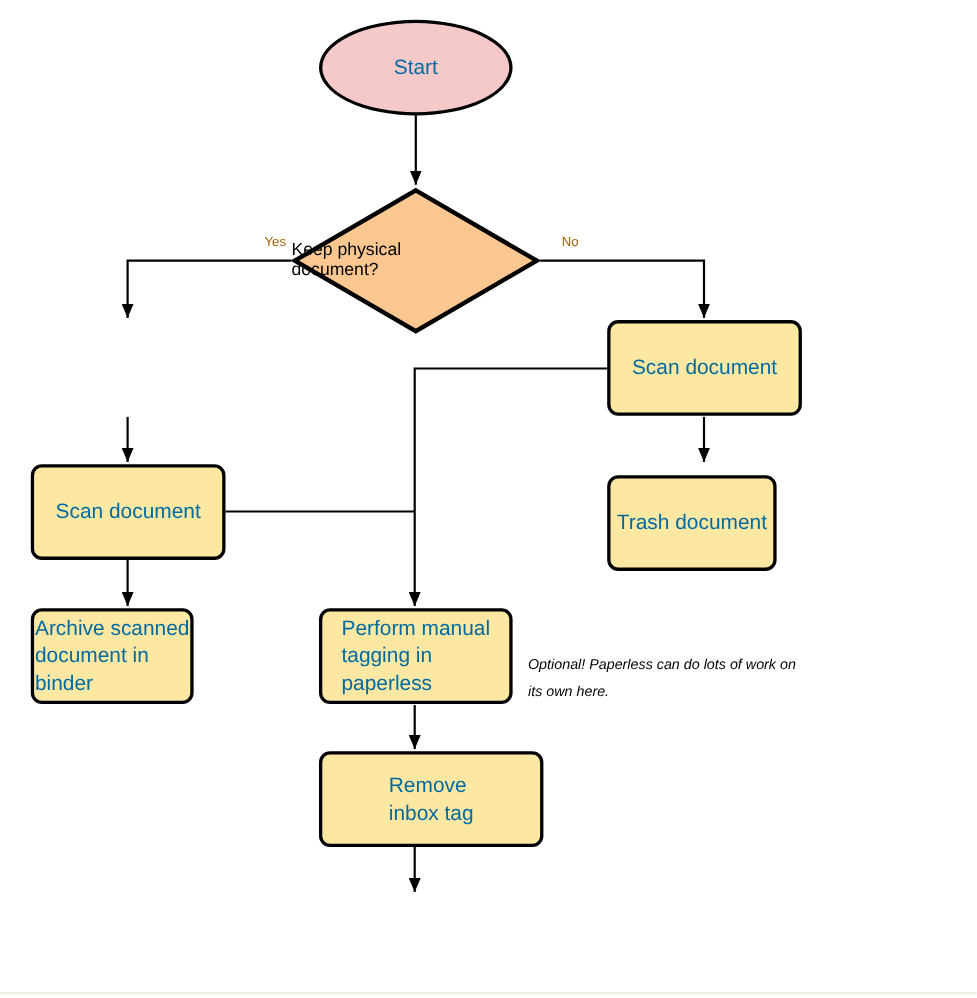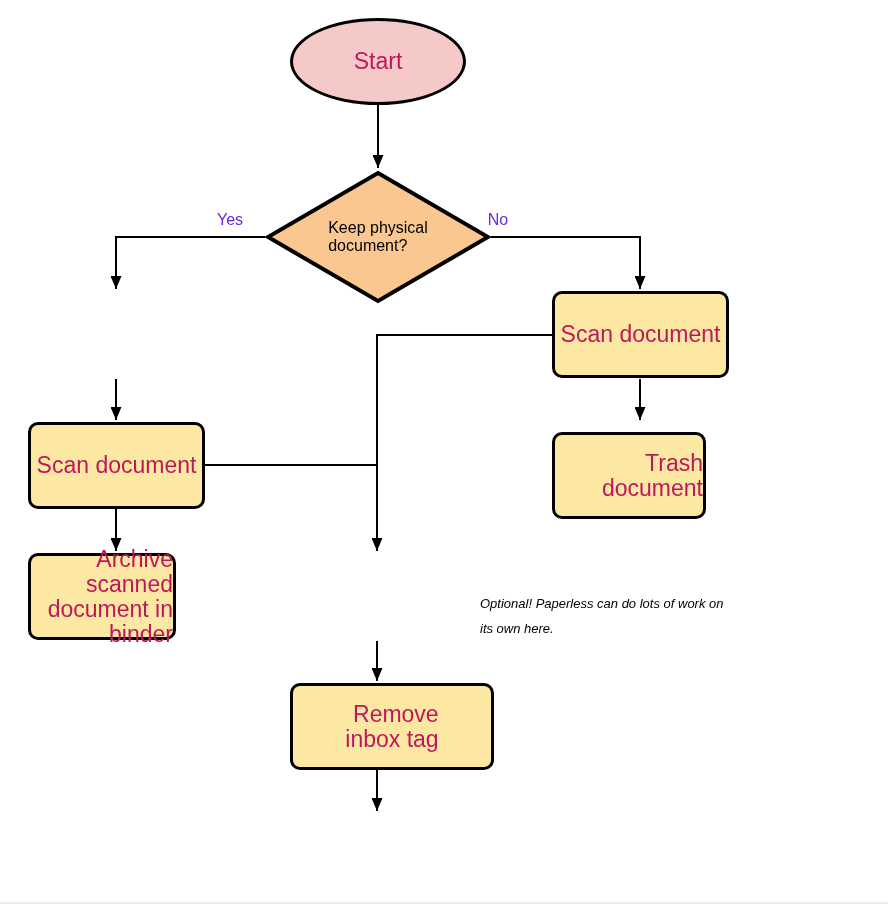--- a/index.html
+++ b/index.html
@@ -9,45 +9,45 @@
     width:888px;height:907px;
     background:#ffffff;
     font-family:"Liberation Sans", sans-serif;
     overflow:hidden;
   }
   #edges{position:absolute;left:0;top:0;width:888px;height:907px;pointer-events:none;}
   .node{
     position:absolute;
     display:flex;align-items:center;justify-content:center;
     box-sizing:border-box;
-    text-align:right;
-    color:#be185d;
-    font-size:23px;line-height:25px;
+    text-align:left;
+    color:#0369a1;
+    font-size:19px;line-height:25px;
   }
   .process{
     background:#FCE8A2;
     border:3px solid #000000;
     border-radius:10px;
   }
   .terminator{
     background:#F6C9C9;
     border:3px solid #000000;
     border-radius:50%;
   }
   .decision-wrap{
     position:absolute;
-    display:flex;align-items:center;justify-content:center;
+    display:flex;align-items:center;
   }
   .decision-wrap svg{position:absolute;left:0;top:0;}
   .decision-wrap .label{position:relative;z-index:1;}
   .label{white-space:pre-line;}
   .edge-label{
     position:absolute;
-    font-size:16px;line-height:22px;
-    color:#6d28d9;text-align:center;
+    font-size:12px;line-height:22px;
+    color:#a16207;text-align:right;
   }
   .note{
     position:absolute;
     font-size:13px;line-height:25px;
     font-style:italic;color:#000000;
     white-space:pre-line;
   }
   .page-edge{
     position:absolute;left:0;top:902px;width:888px;height:2px;
     background:#EFEDE0;
@@ -100,20 +100,25 @@
   </div>
 
   <div class="node process" style="left:552px;top:291px;width:177px;height:87px">
     <span class="label">Scan document</span>
   </div>
 
   <div class="node process" style="left:552px;top:432px;width:154px;height:87px">
     <span class="label">Trash document</span>
   </div>
 
+  <div class="node process" style="left:290px;top:553px;width:176px;height:87px">
+    <span class="label">Perform manual
+tagging in
+paperless</span>
+  </div>
 
   <div class="node process" style="left:290px;top:683px;width:204px;height:87px">
     <span class="label">Remove
 inbox tag</span>
   </div>
 
 
   <div class="edge-label" style="left:200px;top:209px;width:60px">Yes</div>
   <div class="edge-label" style="left:470px;top:209px;width:56px">No</div>
 

